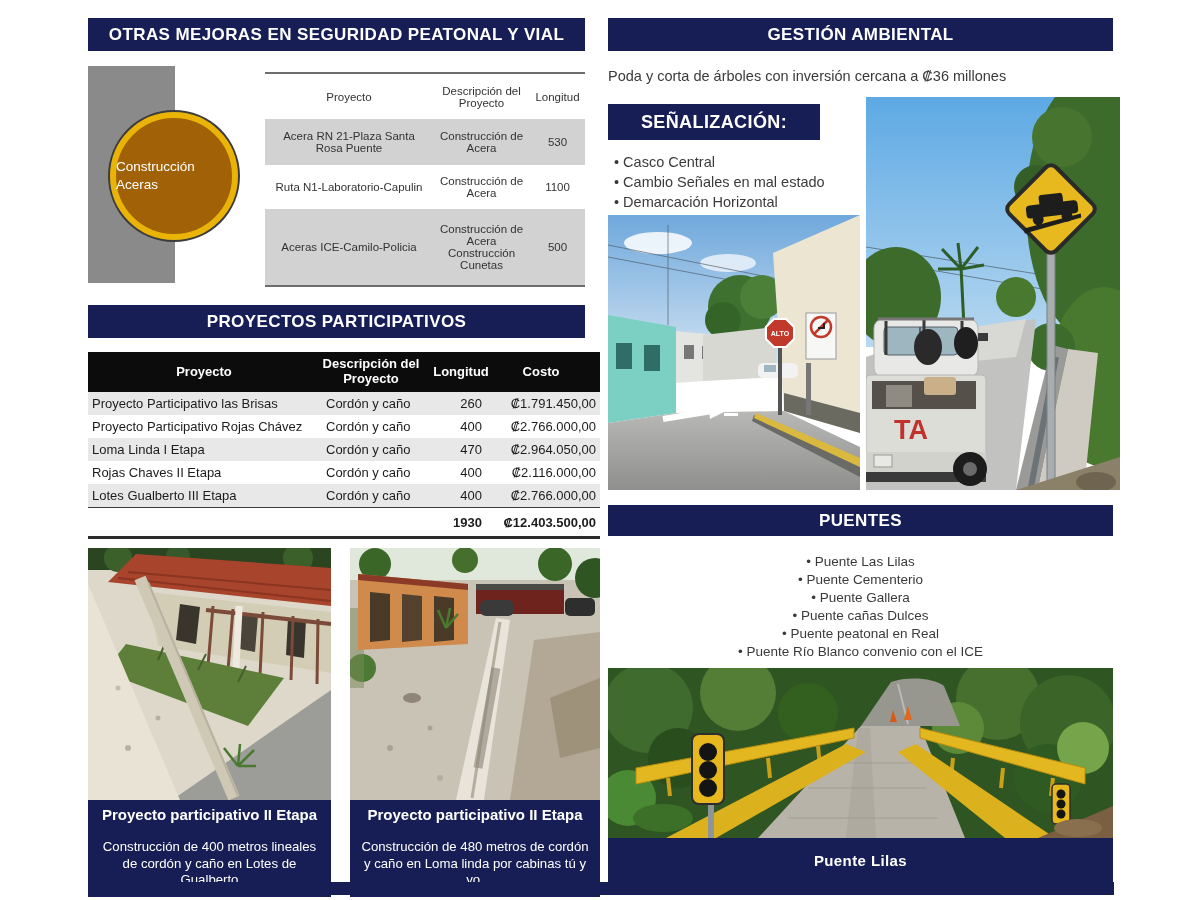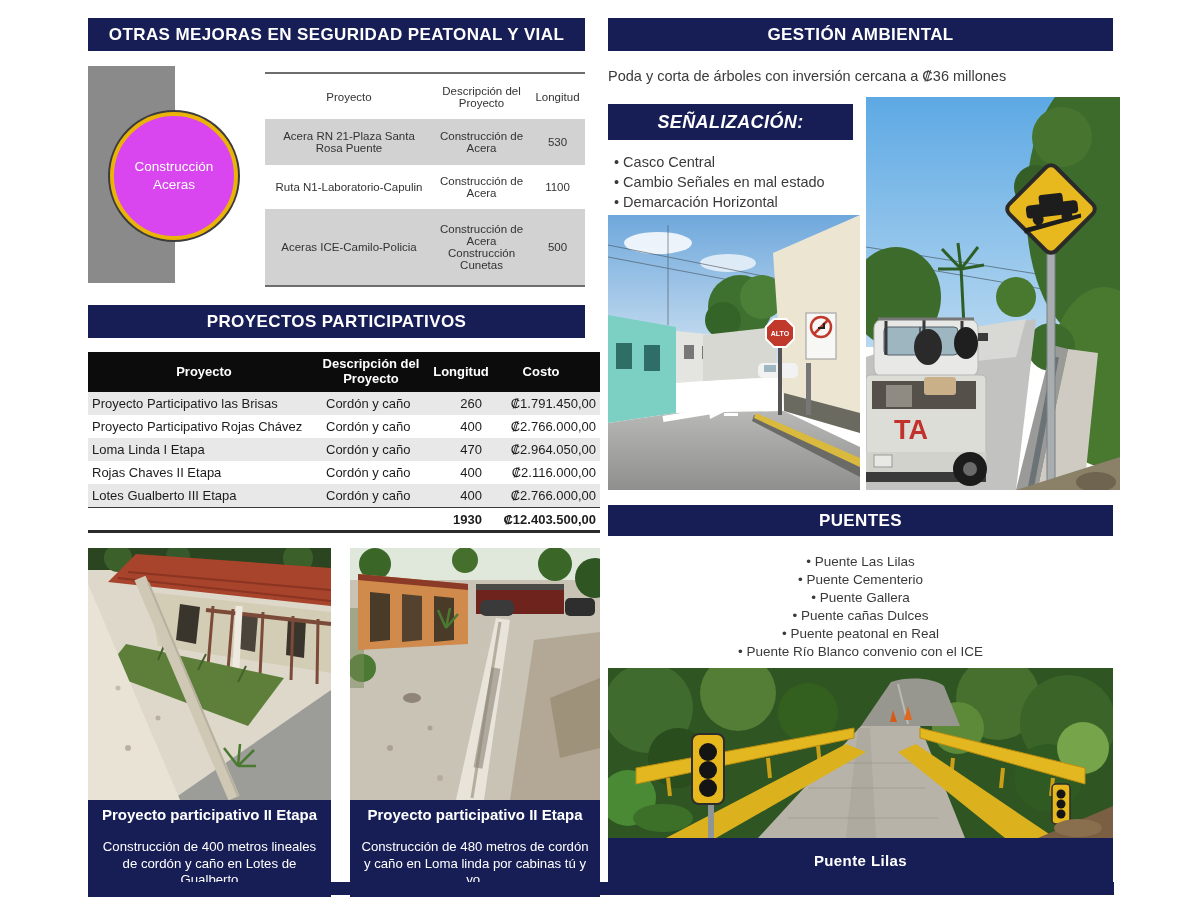--- a/index.html
+++ b/index.html
@@ -12,22 +12,22 @@
   .navybar {
     background:#171d55; color:#ffffff; font-weight:bold;
     display:flex; align-items:center; justify-content:center;
     letter-spacing:.4px; text-align:center;
   }
   
   .bar-main { left:88px; top:18px; width:497px; height:33px; font-size:17px; }
   .gray-rect { left:88px; top:66px; width:87px; height:217px; background:#8a8a8a; }
   .aceras-circle {
     left:110px; top:112px; width:128px; height:128px; border-radius:50%;
-    background:#d946ef; border:4px solid #eab308; box-shadow:0 0 0 2px #3c3c3c;
-    display:flex; flex-direction:column; align-items:center; justify-content:center;
+    background:#a16207; border:6px solid #eab308; box-shadow:0 0 0 2px #3c3c3c;
+    display:flex; flex-direction:column; justify-content:center;
     color:#fff; font-size:13.5px; line-height:1.3;
   }
   .table1 { left:265px; top:72px; width:320px; border-top:2px solid #6d6d6d; border-bottom:2px solid #6d6d6d; font-size:11.5px; color:#333; }
   .t1-row { display:flex; }
   .t1-row > div { display:flex; align-items:center; justify-content:center; text-align:center; padding:2px 4px; }
   .t1-c1 { width:168px; } .t1-c2 { width:97px; } .t1-c3 { width:55px; }
   .t1-head { height:45px; }
   .t1-r1 { height:46px; background:#d2d2d2; }
   .t1-r2 { height:44px; background:#ffffff; }
   .t1-r3 { height:76px; background:#d2d2d2; }
@@ -35,33 +35,33 @@
   .table2 { left:88px; top:352px; width:512px; font-size:13px; color:#1c1c1c; }
   .t2-head { display:flex; background:#0c0c0c; color:#fff; font-weight:bold; height:40px; }
   .t2-head > div { display:flex; align-items:center; justify-content:center; text-align:center; line-height:1.15; }
   .t2-row { display:flex; height:23px; align-items:center; }
   .t2-c1 { width:228px; padding-left:4px; }
   .t2-c2 { width:110px; padding-left:10px; }
   .t2-c3 { width:70px; text-align:right; padding-right:14px; }
   .t2-c4 { width:104px; text-align:right; padding-right:4px; }
   .t2-row:nth-child(odd of .t2-row) {}
   .rg { background:#e8e8e8; } .rw { background:#ffffff; }
-  .t2-total { display:flex; height:26px; align-items:center; font-weight:bold;
+  .t2-total { display:flex; height:32px; align-items:center; font-weight:bold;
     border-top:1.5px solid #3a3a3a; border-bottom:3px solid #2b2b2b; background:#fff; }
   .photo-card { overflow:hidden; }
   .photo-card svg { display:block; }
   .photo-caption {
     background:#171d55; color:#fff; text-align:center; padding:6px 8px 8px 8px;
   }
   .photo-caption .cap-title { font-size:15px; font-weight:bold; margin-bottom:16px; }
   .photo-caption .cap-desc { font-size:13.2px; line-height:1.25; }
   
   .bar-gestion { left:608px; top:18px; width:505px; height:33px; font-size:17px; }
   .intro-text { left:608px; top:68px; width:505px; font-size:14.5px; color:#3a3a3a; }
-  .bar-senal { left:608px; top:104px; width:245px; height:36px; font-size:18px;font-style:italic; }
+  .bar-senal { left:608px; top:104px; width:212px; height:36px; font-size:18px; }
   .senal-list { left:614px; top:152px; width:280px; list-style:none; font-size:14.5px; color:#3a3a3a; }
   .senal-list li { line-height:20px; }
   .senal-list li::before { content:"• "; }
   .bar-puentes { left:608px; top:505px; width:505px; height:31px; font-size:17px; }
   .puentes-list { left:608px; top:553px; width:505px; list-style:none; font-size:13.5px; color:#3a3a3a; text-align:center; }
   .puentes-list li { line-height:18px; }
   .puentes-list li::before { content:"• "; }
   .caption-bridge { left:608px; top:838px; width:505px; height:44px; font-size:15px; }
   .bottom-strip { left:88px; top:882px; width:1026px; height:13px; background:#171d55; }
 </style>

